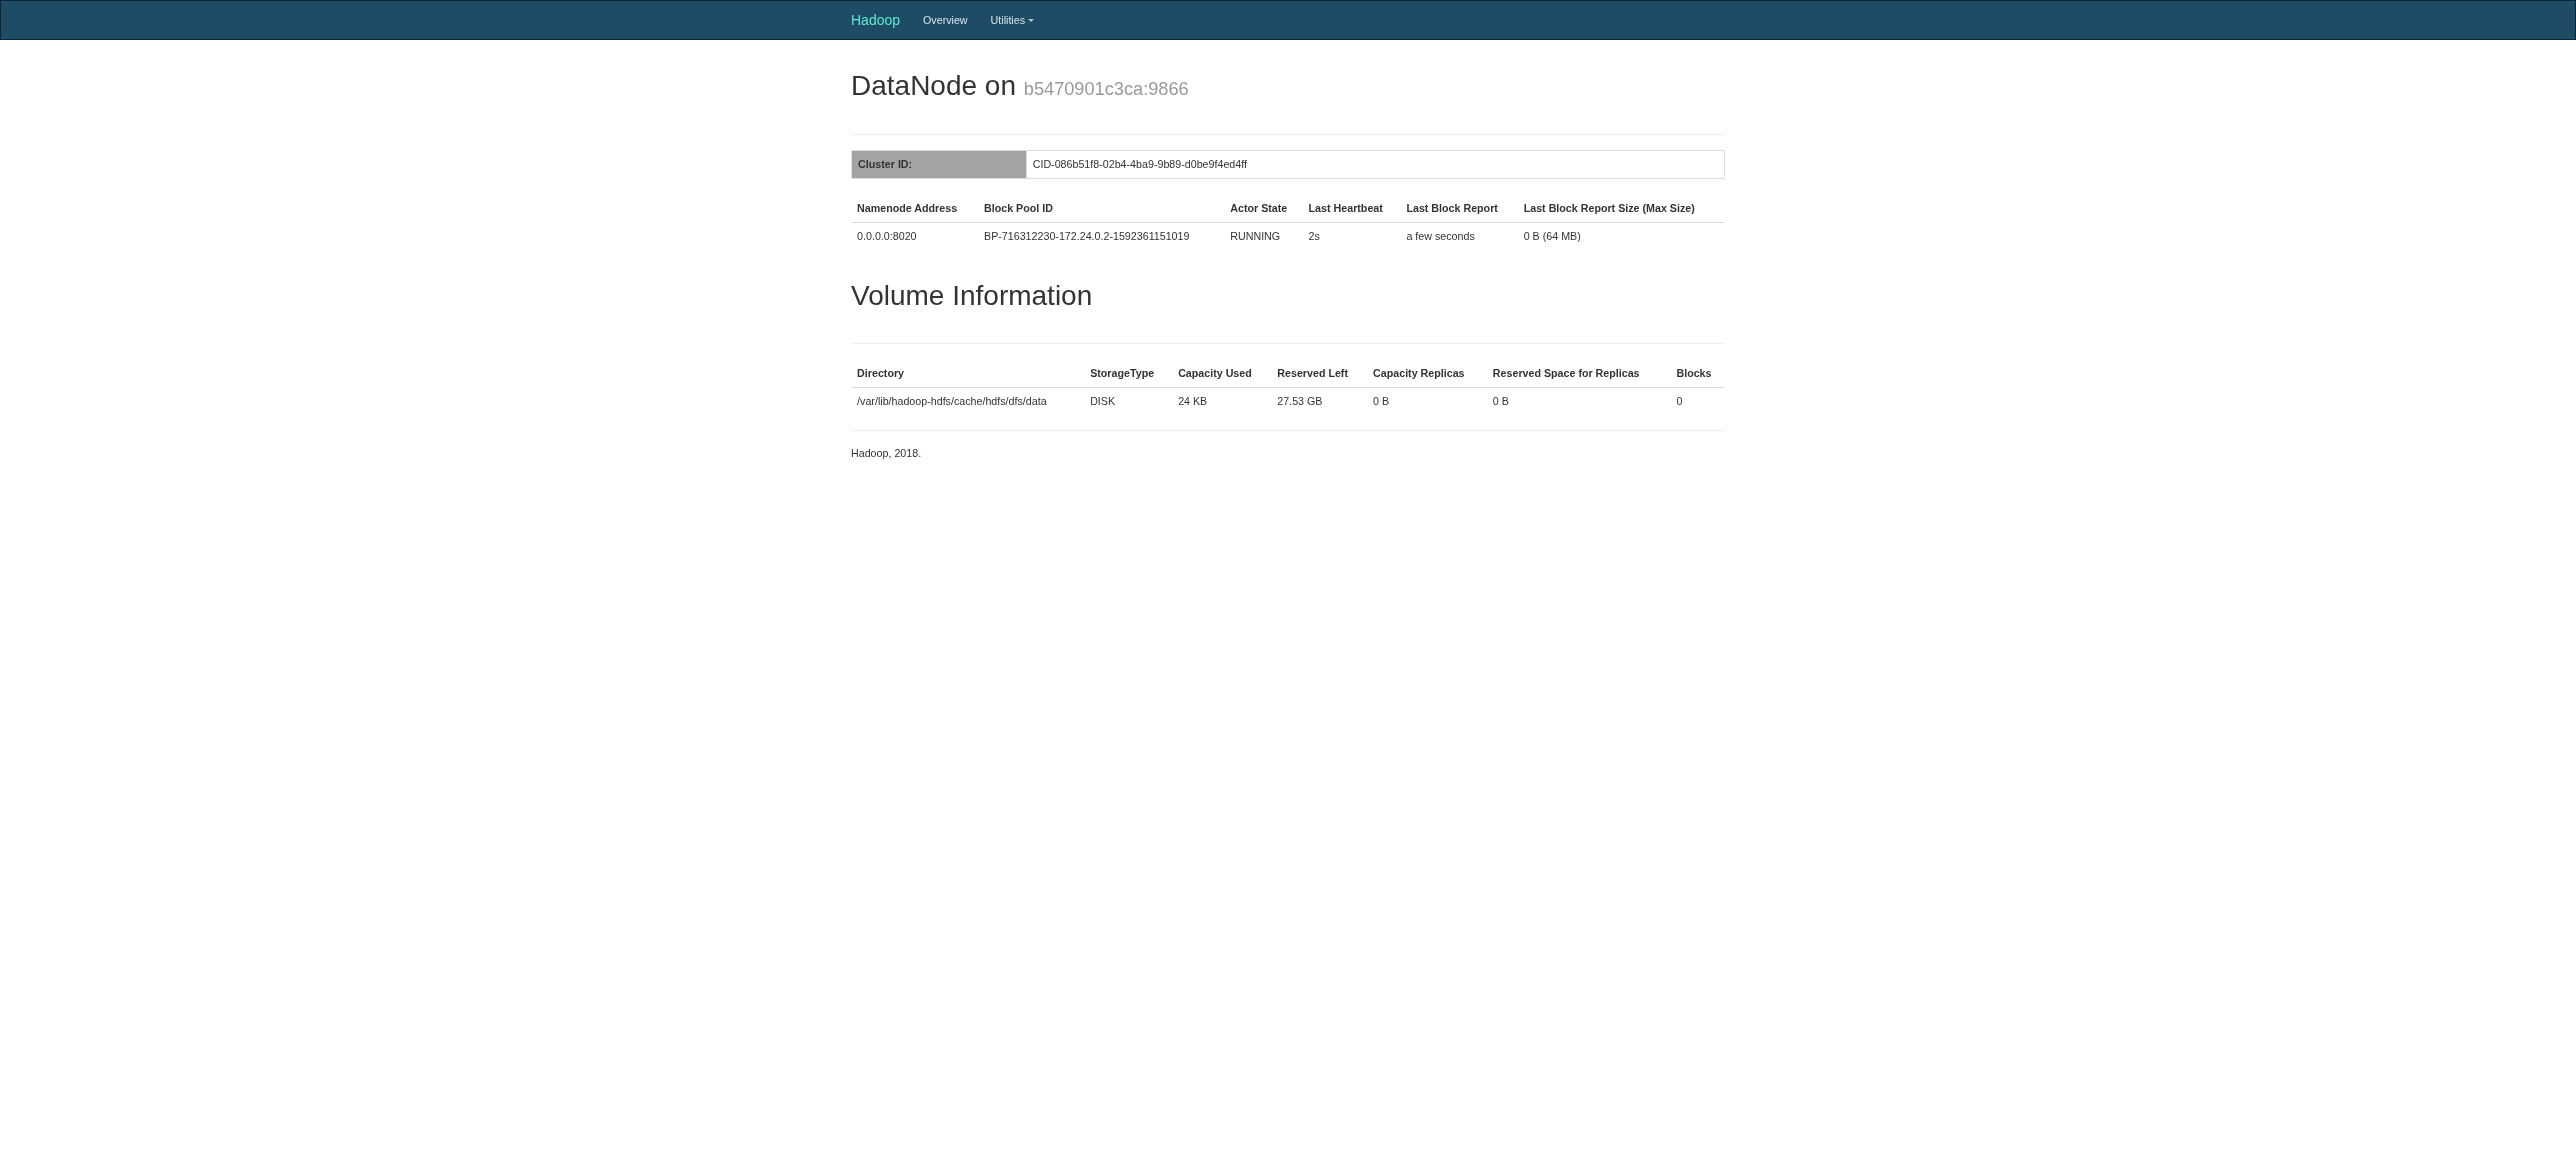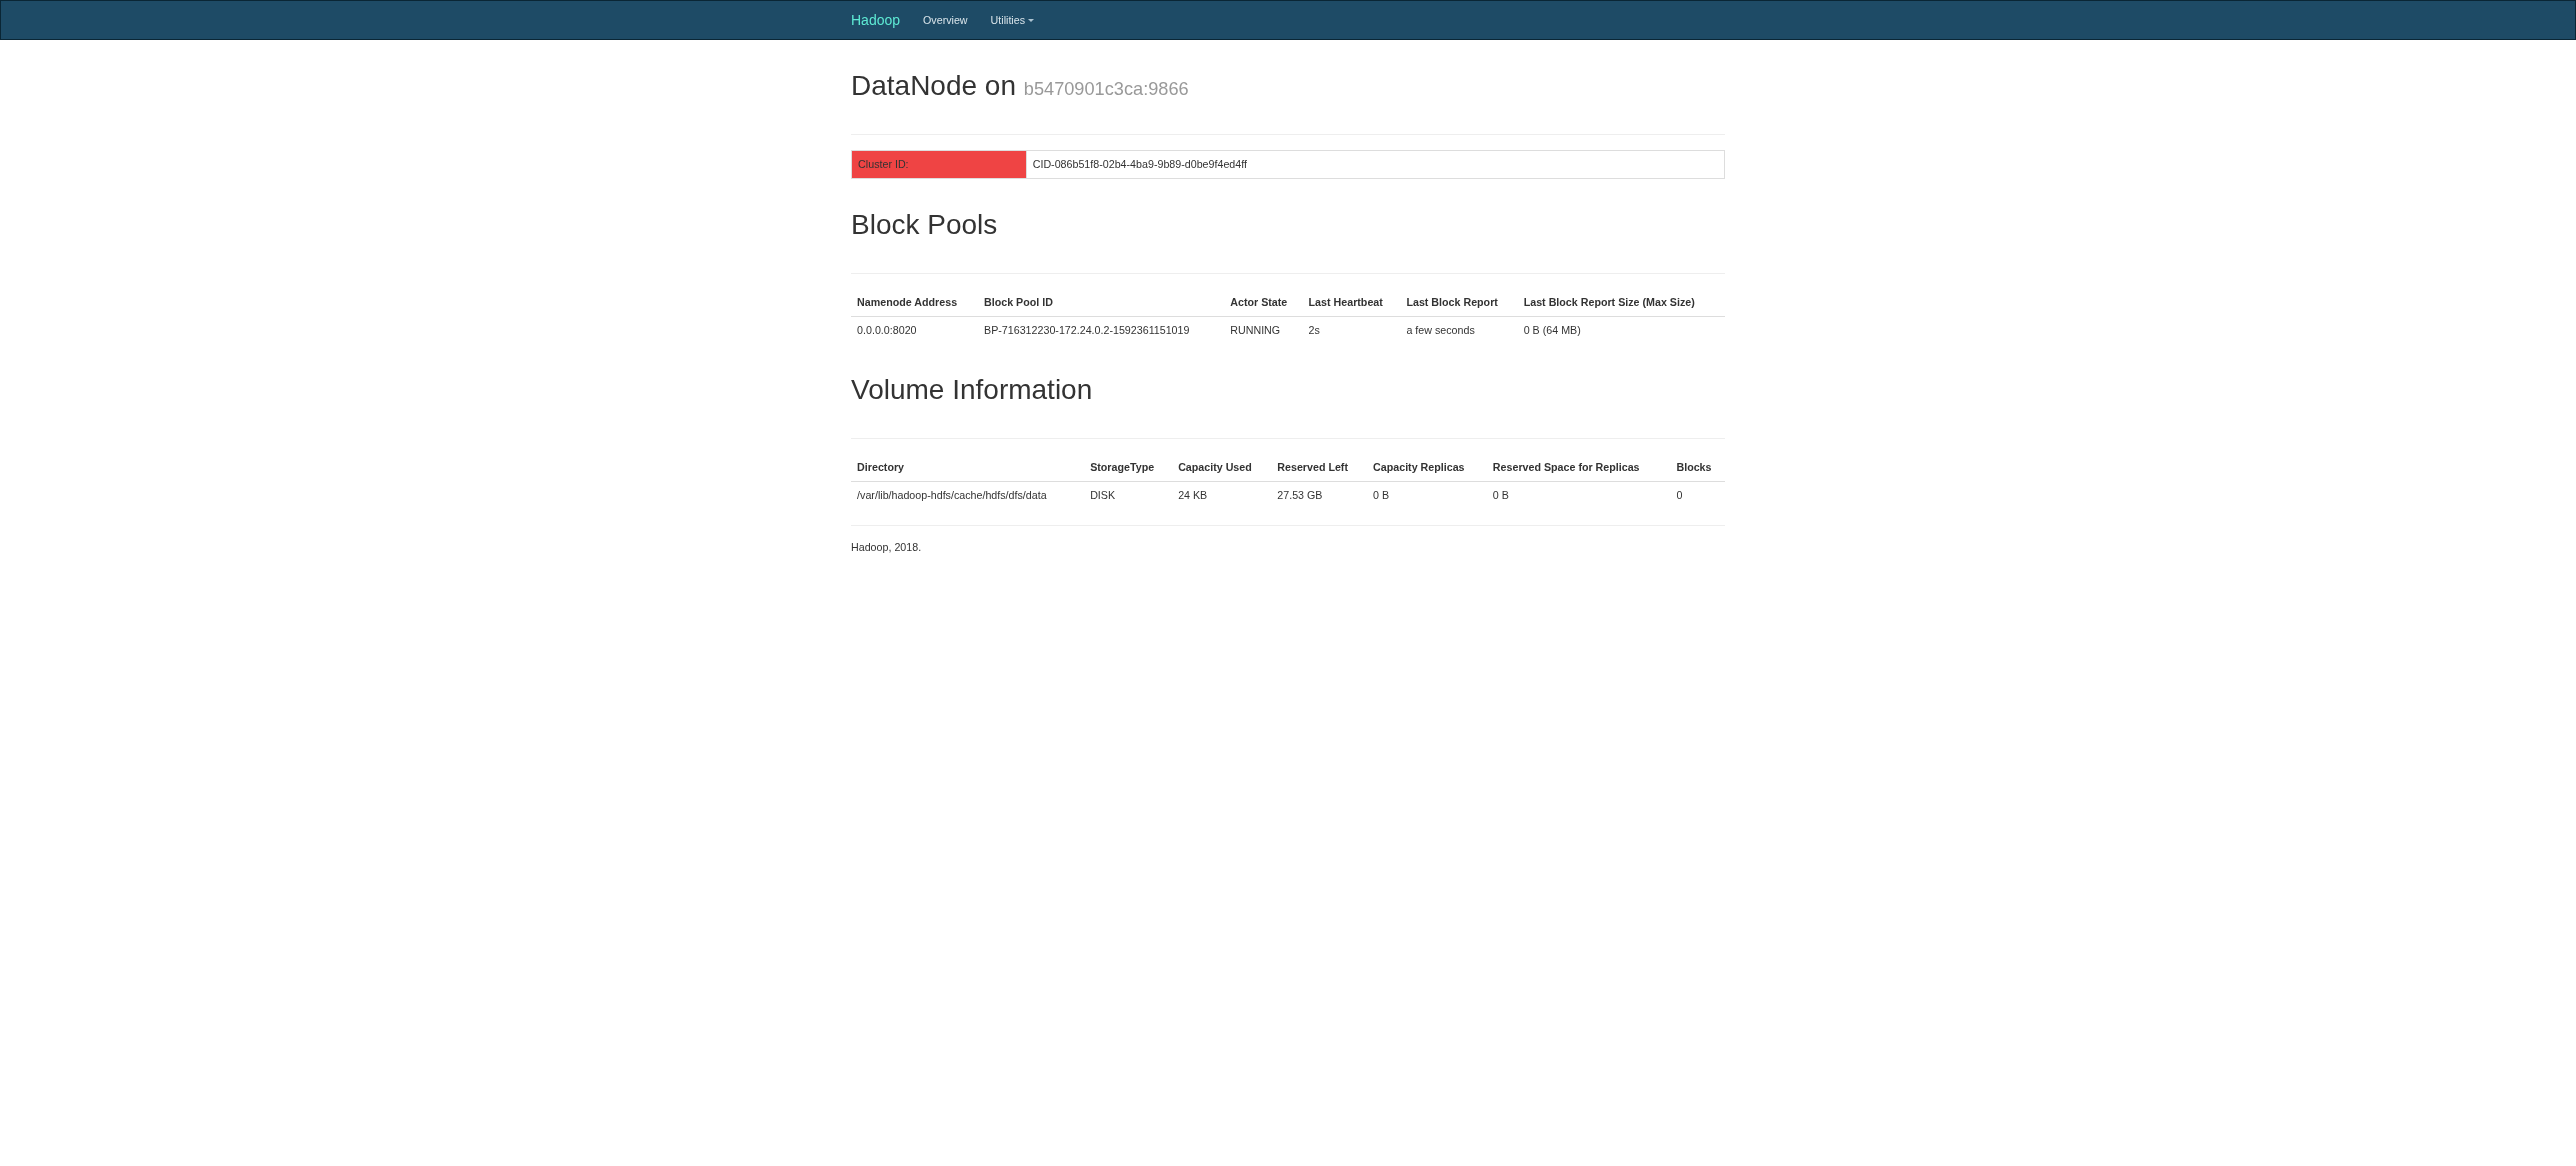--- a/index.html
+++ b/index.html
@@ -82,22 +82,22 @@
   .table-bordered {
     border: 0.8px solid #ddd;
   }
   .table-bordered th, .table-bordered td {
     border: 0.8px solid #ddd;
     padding: 6.1px;
     text-align: left;
     line-height: 1.4;
   }
   .table-bordered th {
-    font-weight: 400;
-    background: #ef4444;
+    font-weight: 700;
+    background: #a3a3a3;
     width: 20%;
   }
   .table-plain {
     width: 100%;
     border-collapse: collapse;
     margin-bottom: 15.3px;
   }
   .table-plain thead th {
     border-bottom: 1.5px solid #ddd;
     padding: 6.1px;
@@ -145,23 +145,20 @@
 
   <table class="table table-bordered">
     <tbody>
       <tr>
         <th>Cluster ID:</th>
         <td>CID-086b51f8-02b4-4ba9-9b89-d0be9f4ed4ff</td>
       </tr>
     </tbody>
   </table>
 
-  <div class="page-header">
-    <h1>Block Pools</h1>
-  </div>
 
   <table class="table-plain">
     <thead>
       <tr>
         <th>Namenode Address</th>
         <th>Block Pool ID</th>
         <th>Actor State</th>
         <th>Last Heartbeat</th>
         <th>Last Block Report</th>
         <th>Last Block Report Size (Max Size)</th>

